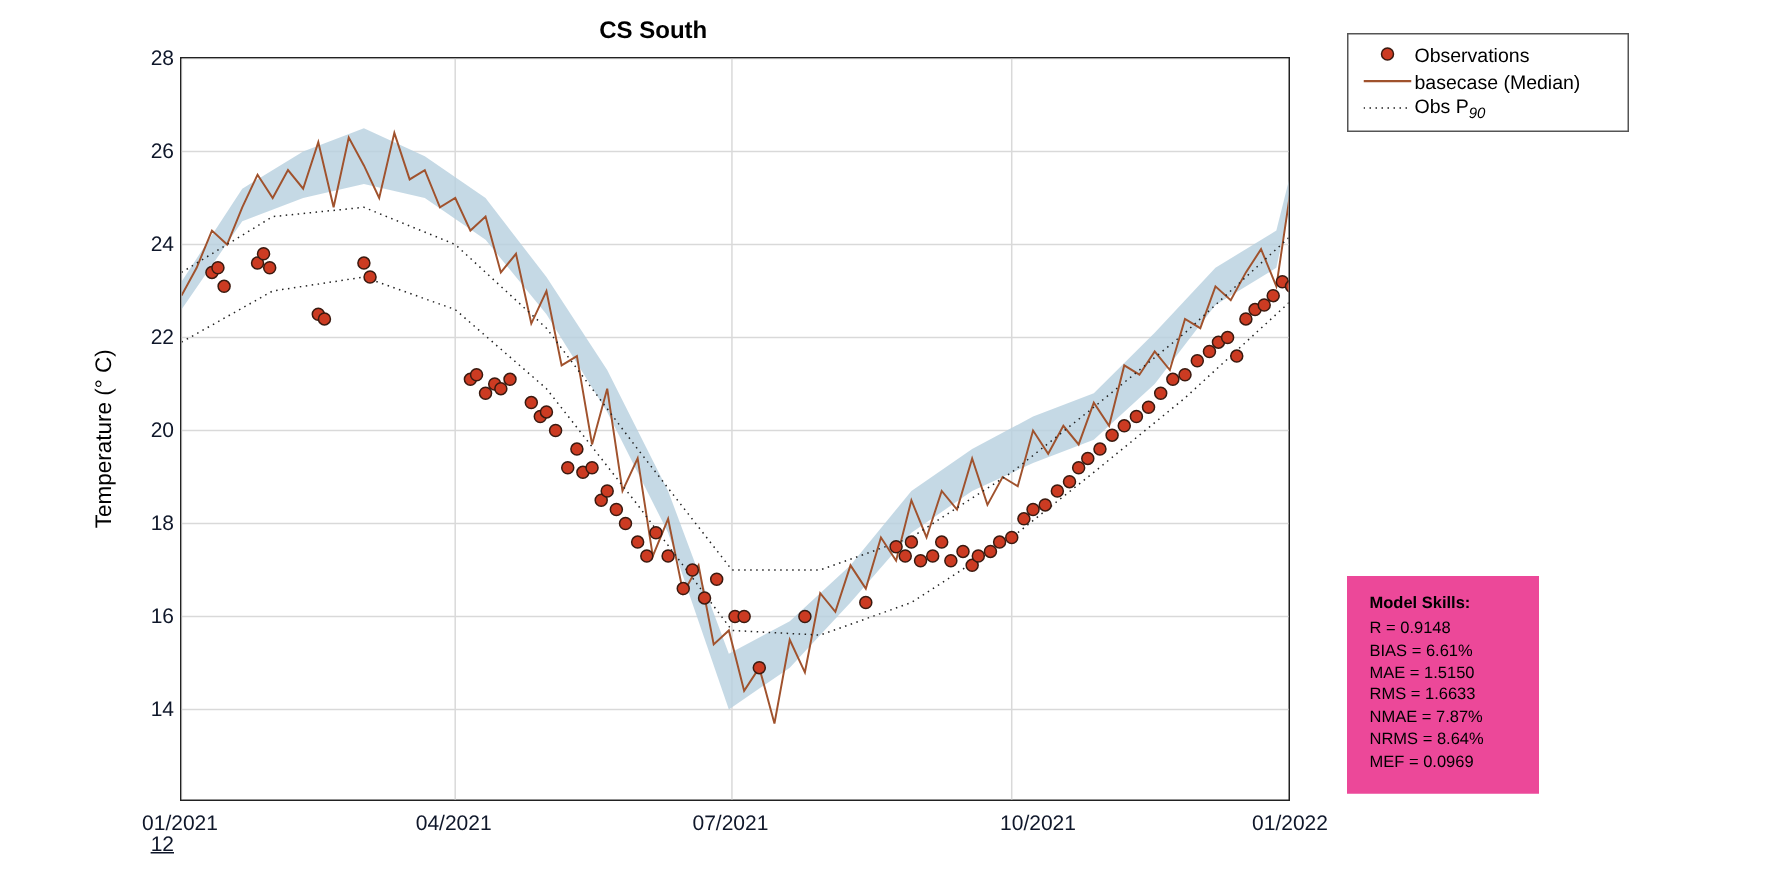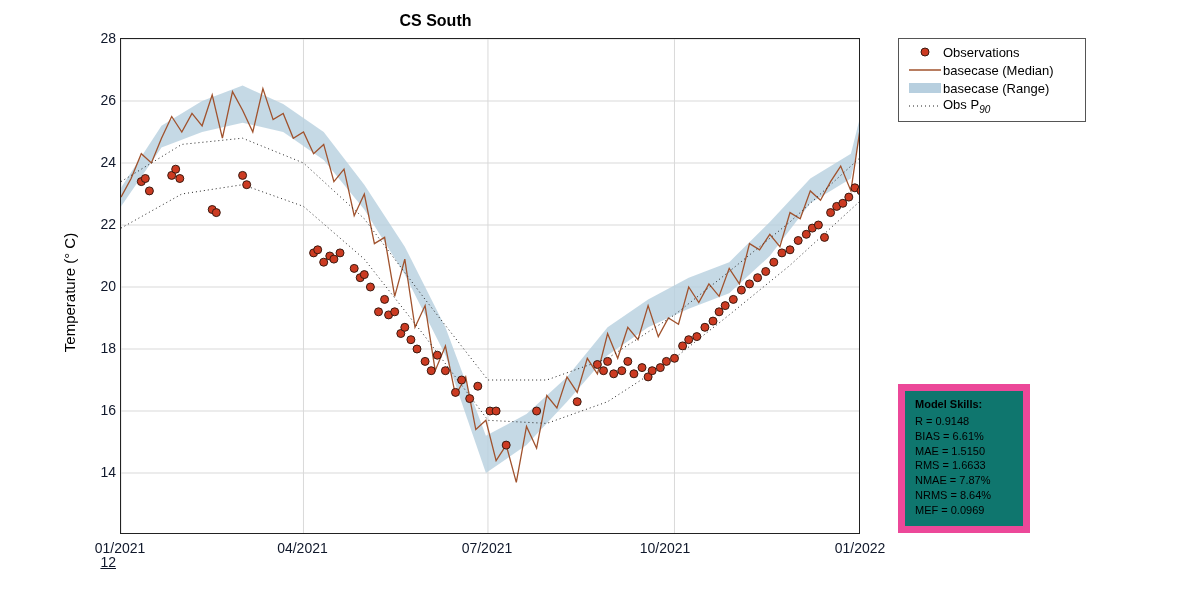--- a/index.html
+++ b/index.html
@@ -56,38 +56,38 @@
     position: absolute;
     font-size: 14px;
     color: #0f172a;
   }
   .ytick { left: 90px; width: 26px; text-align: right; transform: translateY(-50%); }
   .xtick { top: 540px; transform: translateX(-50%); }
 
   .legend {
     position: absolute;
     left: 898px;
-    top: 38px;
+    top: 22px;
     border: 1px solid #555;
     background: #fff;
     padding: 4px 8px 6px 8px;
     font-size: 13px;
     min-width: 170px;
   }
   .legend-row { display:flex; align-items:center; height:18px; }
   .legend-sym { width:36px; display:flex; align-items:center; justify-content:center; }
   .legend-label { white-space: nowrap; }
   .legend sub { font-size: 10px; font-style: italic; }
 
   .skillsbox {
     position: absolute;
     left: 898px;
     top: 384px;
-    border: 7px solid #ec4899;
-    background: #0f766e;
+    border: 5px solid #ec4899;
+    background: #ec4899;
     padding: 6px 10px 8px 10px;
     font-size: 11px;
     line-height: 1.35;
     font-family: Arial, Helvetica, sans-serif;
     min-width: 98px;
   }
   .skillsbox-title { font-weight: bold; margin-bottom: 2px; font-size: 11px;}
 </style>
 </head>
 <body>
@@ -210,48 +210,40 @@
       <div class="ytick" style="top: 286px;">20</div>
       <div class="ytick" style="top: 224px;">22</div>
       <div class="ytick" style="top: 162px;">24</div>
       <div class="ytick" style="top: 100px;">26</div>
       <div class="ytick" style="top: 38px;">28</div>
     </div>
   <div id="xtick-container">
       <div class="xtick" style="left: 120px;">01/2021</div>
       <div class="xtick" style="left: 302.466px;">04/2021</div>
       <div class="xtick" style="left: 486.959px;">07/2021</div>
-      <div class="xtick" style="left: 665px;">10/2021</div>
+      <div class="xtick" style="left: 692px;">10/2021</div>
       <div class="xtick" style="left: 860px;">01/2022</div>
     </div>
 
   <div class="legend">
     <div class="legend-row">
       <span class="legend-sym">
         <svg width="32" height="12">
             <circle cx="16" cy="6" r="4" fill="#cc3b22" stroke="#3a1a10" stroke-width="1"></circle>
           </svg>
       </span>
       <span class="legend-label">Observations</span>
     </div>
     <div class="legend-row">
       <span class="legend-sym">
         <svg width="32" height="12">
             <line x1="0" y1="6" x2="32" y2="6" stroke="#a0522d" stroke-width="1.5"></line>
           </svg>
       </span>
       <span class="legend-label">basecase (Median)</span>
-    </div>
-    <div class="legend-row">
-      <span class="legend-sym">
-        <svg width="32" height="12">
-            <rect x="0" y="1" width="32" height="10" fill="#b7cfdf"></rect>
-          </svg>
-      </span>
-      <span class="legend-label">basecase (Range)</span>
     </div>
     <div class="legend-row">
       <span class="legend-sym">
         <svg width="32" height="12">
             <line x1="0" y1="6" x2="32" y2="6" stroke="#222" stroke-width="1" stroke-dasharray="1 3"></line>
           </svg>
       </span>
       <span class="legend-label">
         <span>Obs P</span><sub>90</sub>
       </span>

